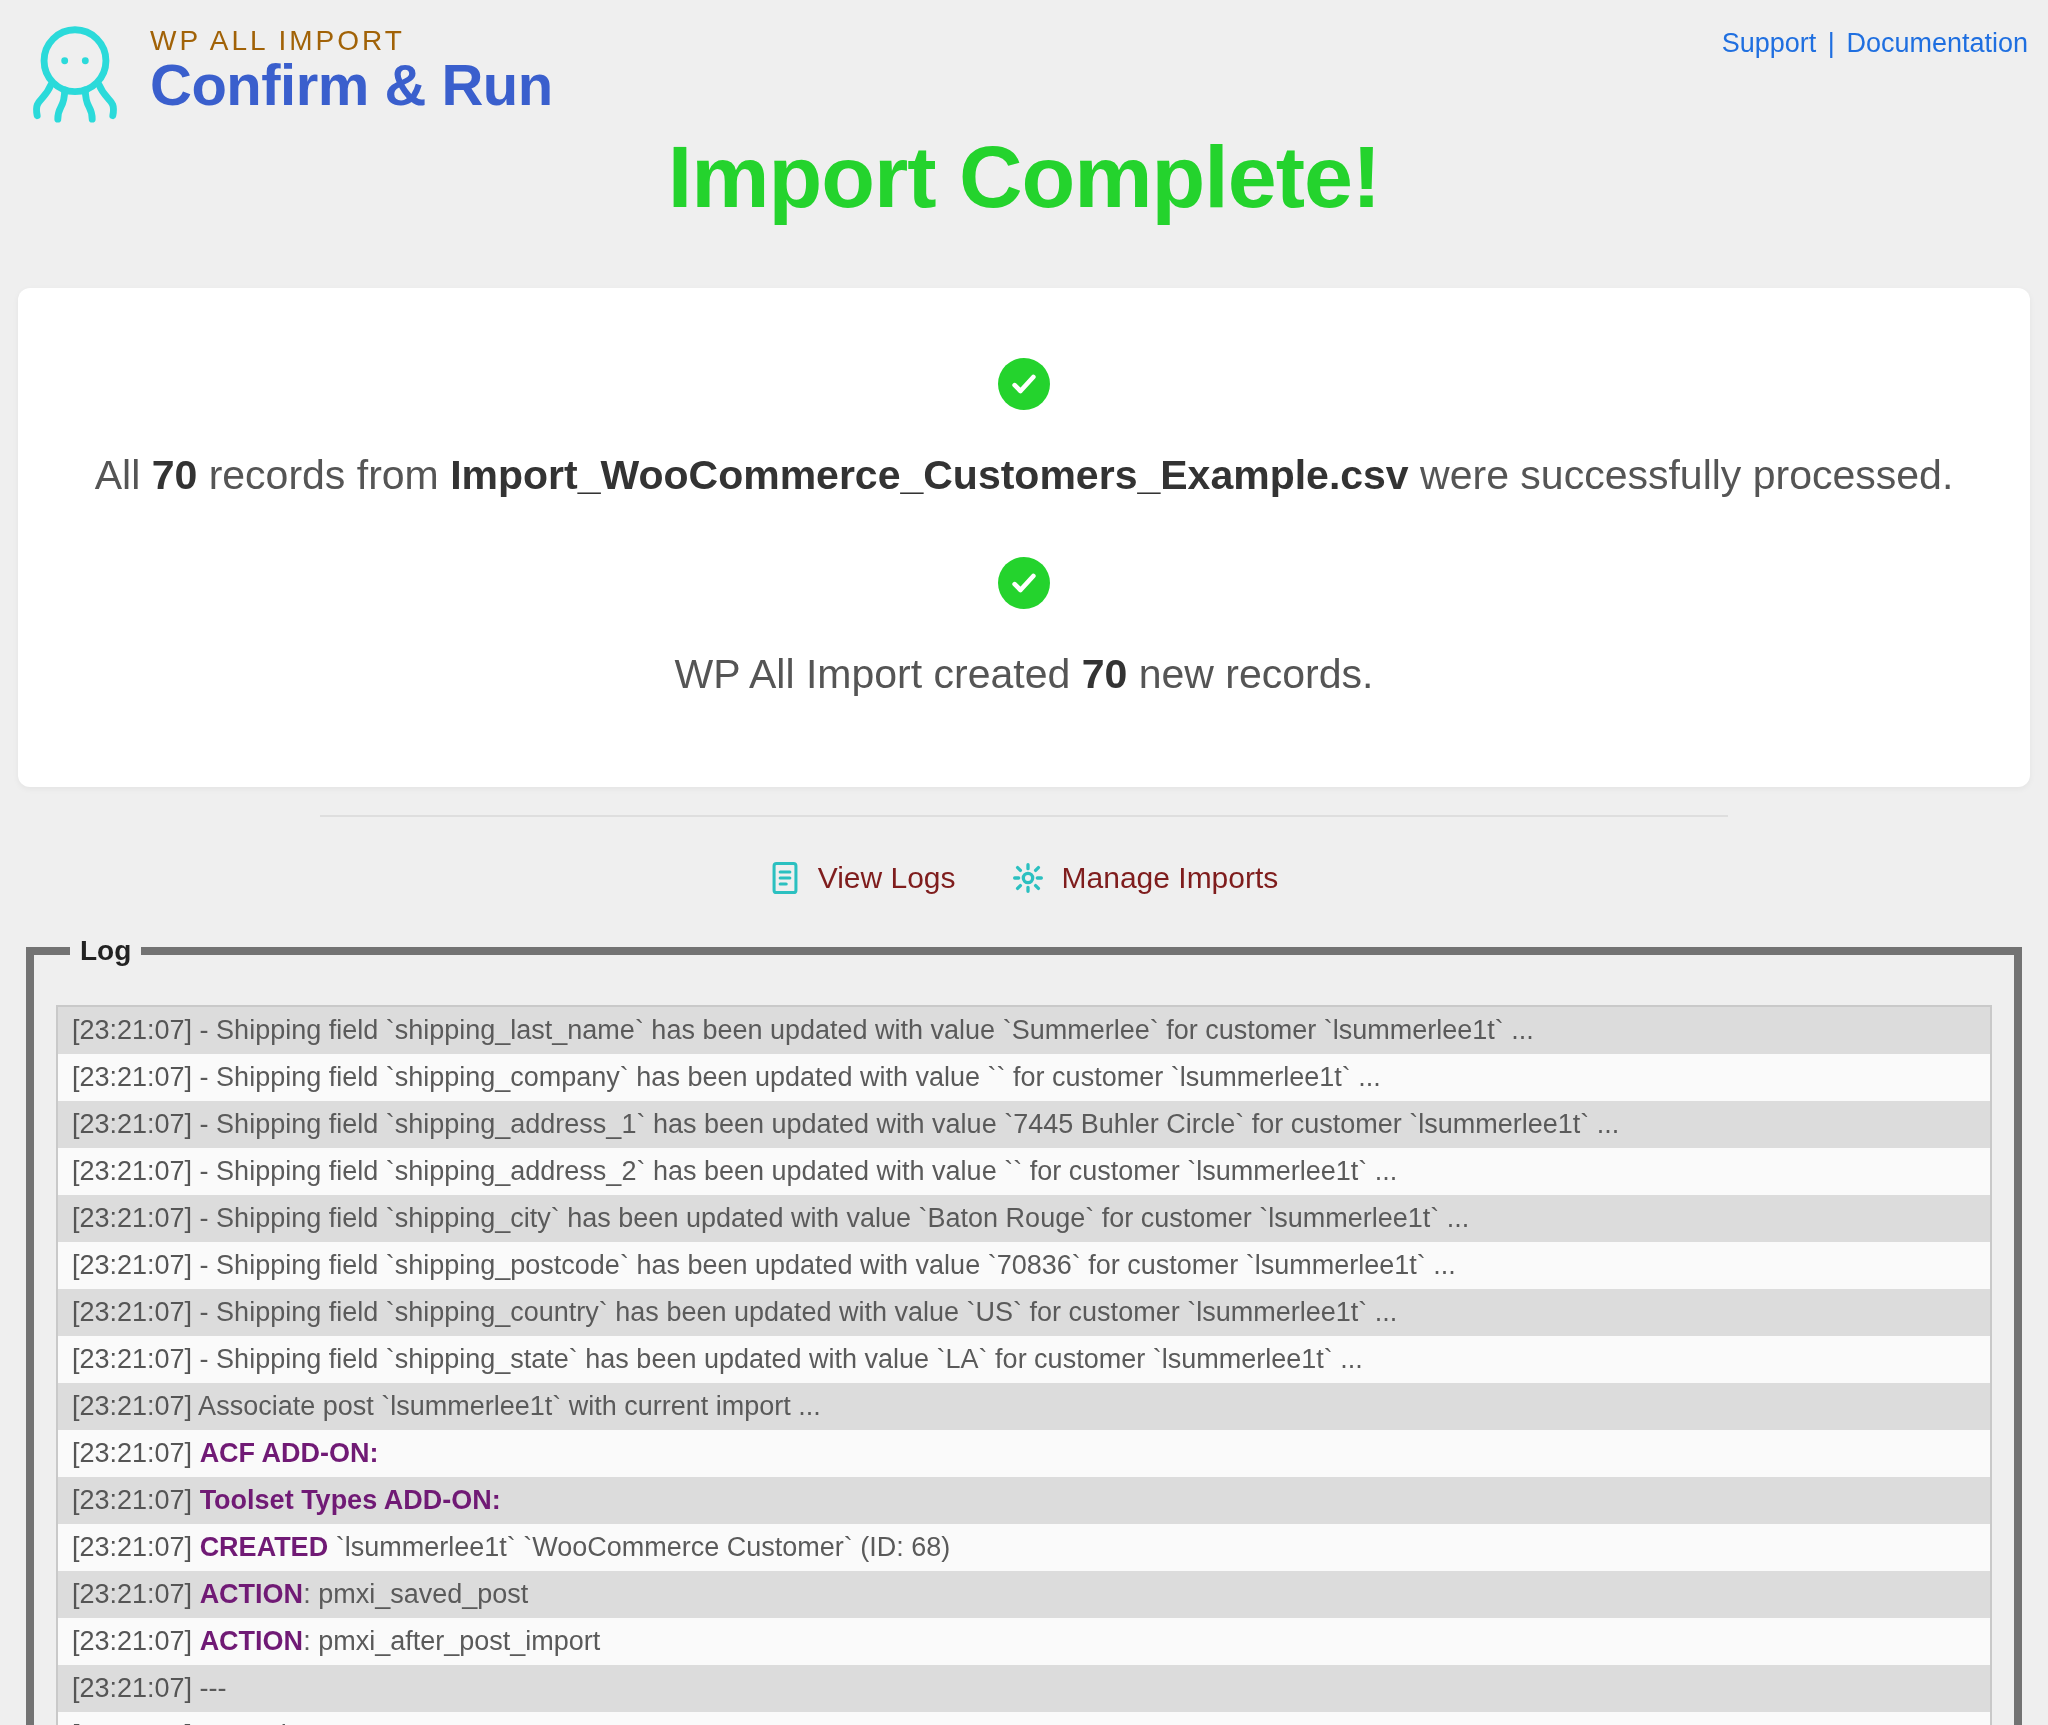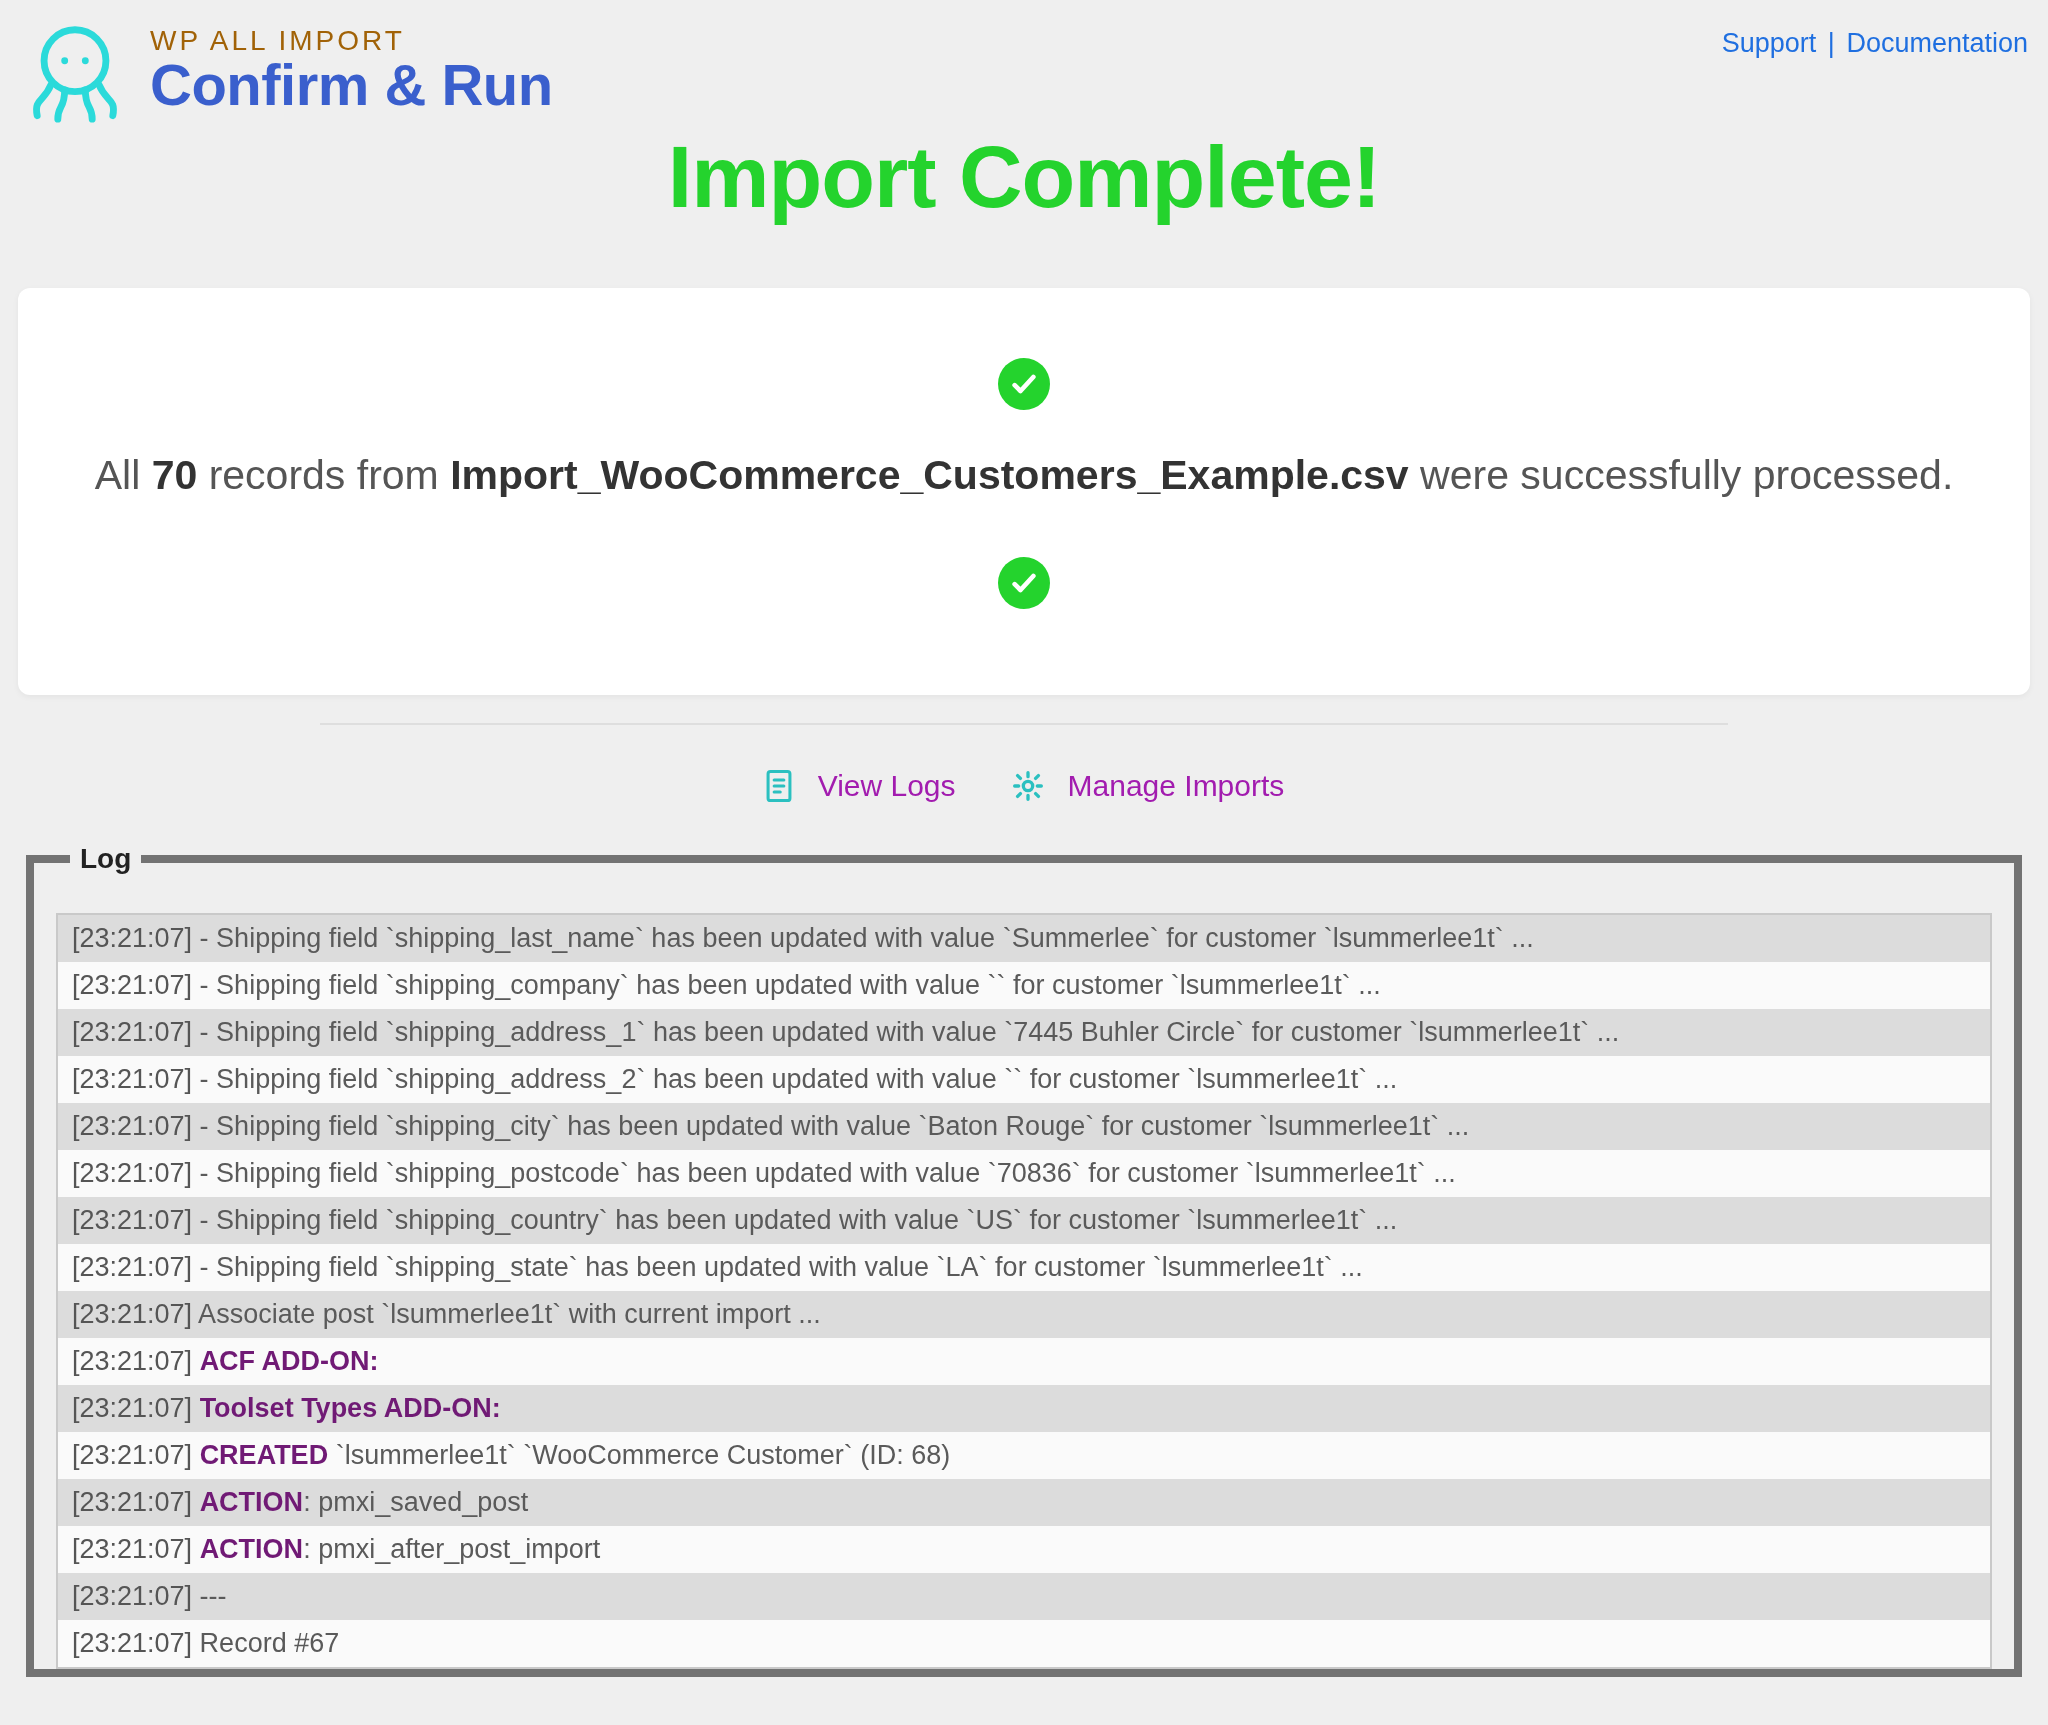--- a/index.html
+++ b/index.html
@@ -97,22 +97,22 @@
     display: flex;
     justify-content: center;
     align-items: center;
     gap: 56px;
     margin-top: 44px;
     font-size: 30px;
   }
   .action-link {
     display: flex;
     align-items: center;
-    gap: 24px;
-    color: #a21caf;
+    gap: 18px;
+    color: #7f1d1d;
     text-decoration: none;
     font-weight: 500;
   }
   .action-link svg { display:block; }
 
   
   .log-fieldset {
     border: 8px solid #737373;
     margin: 40px 26px 0 26px;
     padding: 38px 22px 0 22px;
@@ -182,20 +182,23 @@
     </span>
     <span class="text">
       <span>All </span><b>70</b><span> records from </span><b>Import_WooCommerce_Customers_Example.csv</b><span> were successfully processed.</span>
     </span>
   </div>
   <div class="summary-line">
     <span class="check-badge">
       <svg width="28" height="28" viewBox="0 0 24 24" fill="none" stroke="#fff" stroke-width="4" stroke-linecap="round" stroke-linejoin="round">
           <polyline points="4 13 9 18 20 6"></polyline>
         </svg>
+    </span>
+    <span class="text">
+      <span>WP All Import created </span><b>70</b><span> new records.</span>
     </span>
   </div>
 </div>
 
 <div class="divider"></div>
 
 <div class="action-links">
   <a href="#" class="action-link">
     <span>
       <svg width="30" height="34" viewBox="0 0 24 28" fill="none" stroke="#2bc0c0" stroke-width="2.5" stroke-linecap="round">

